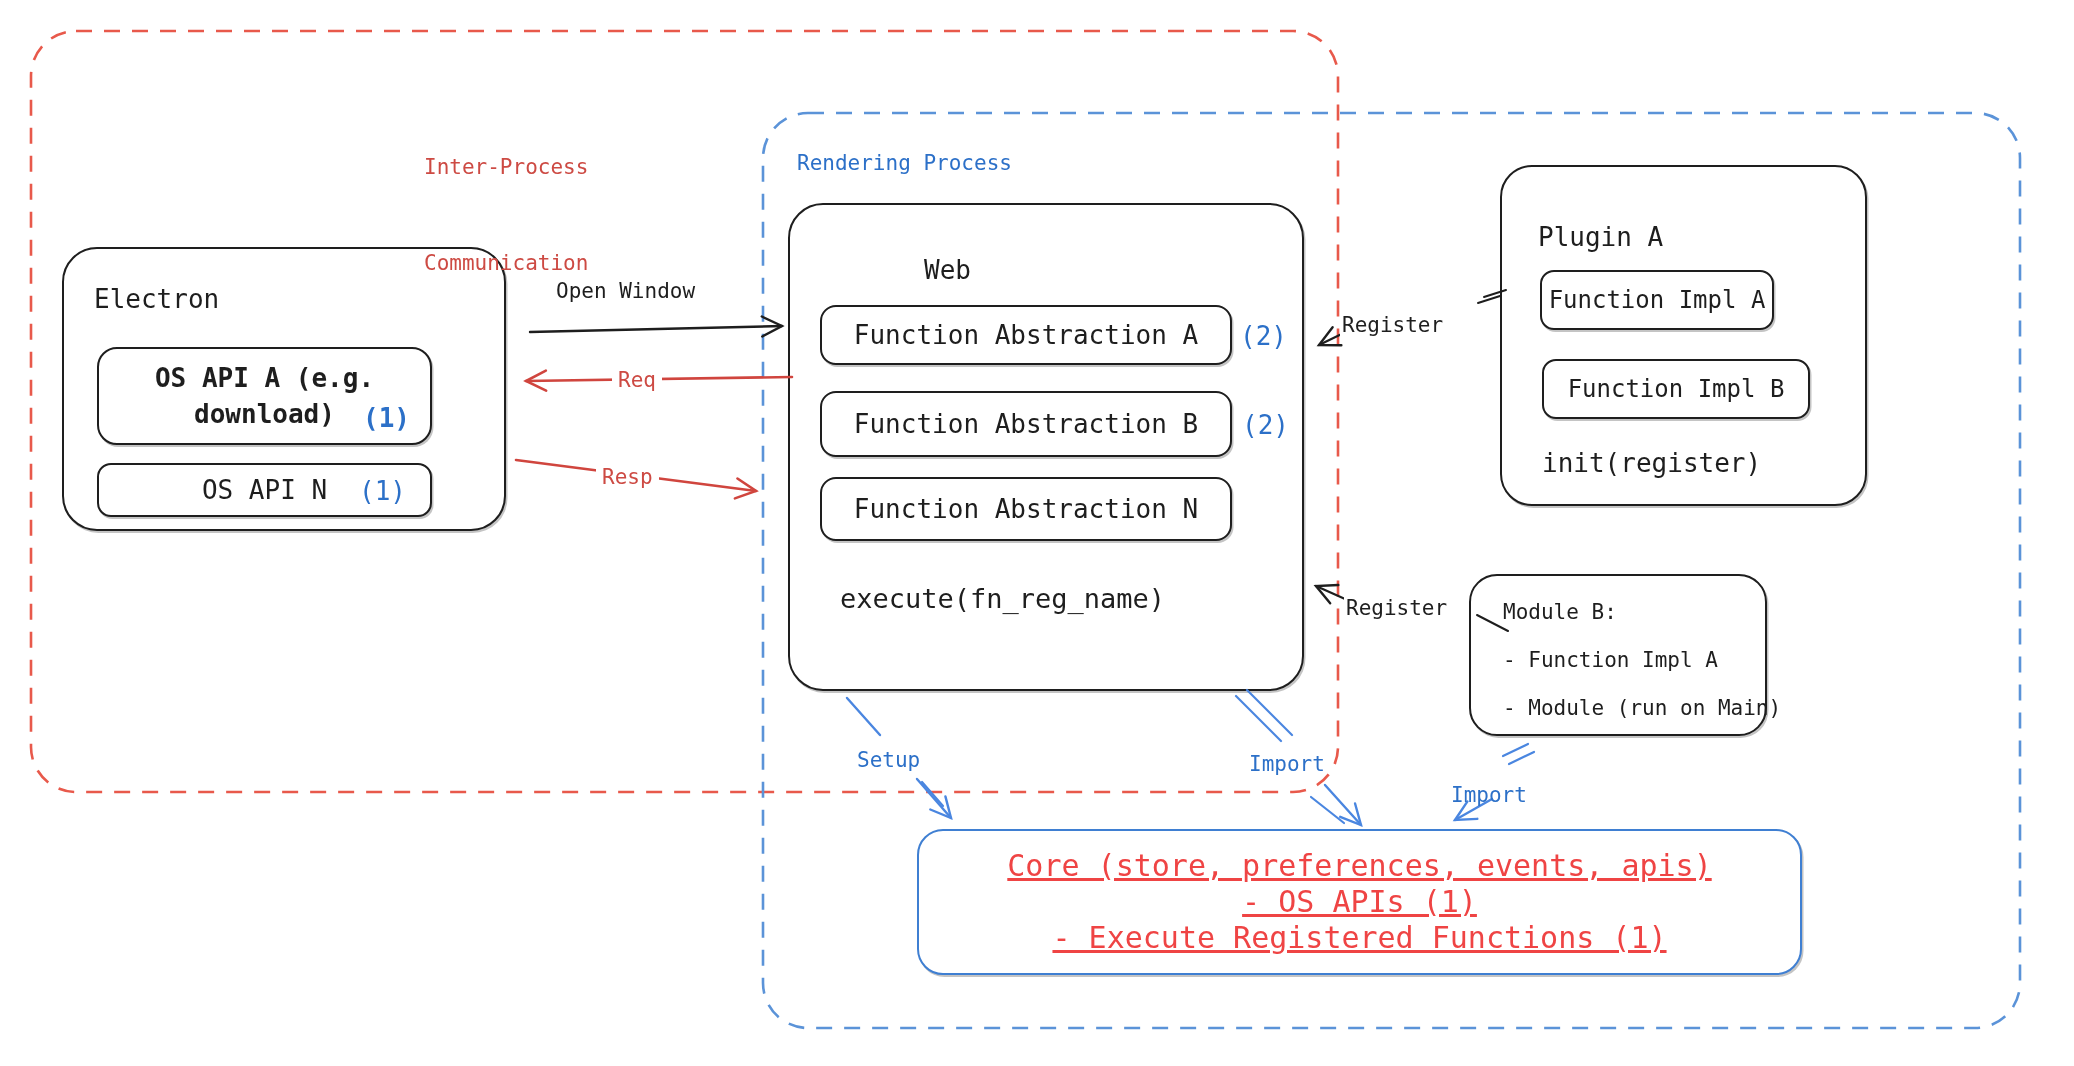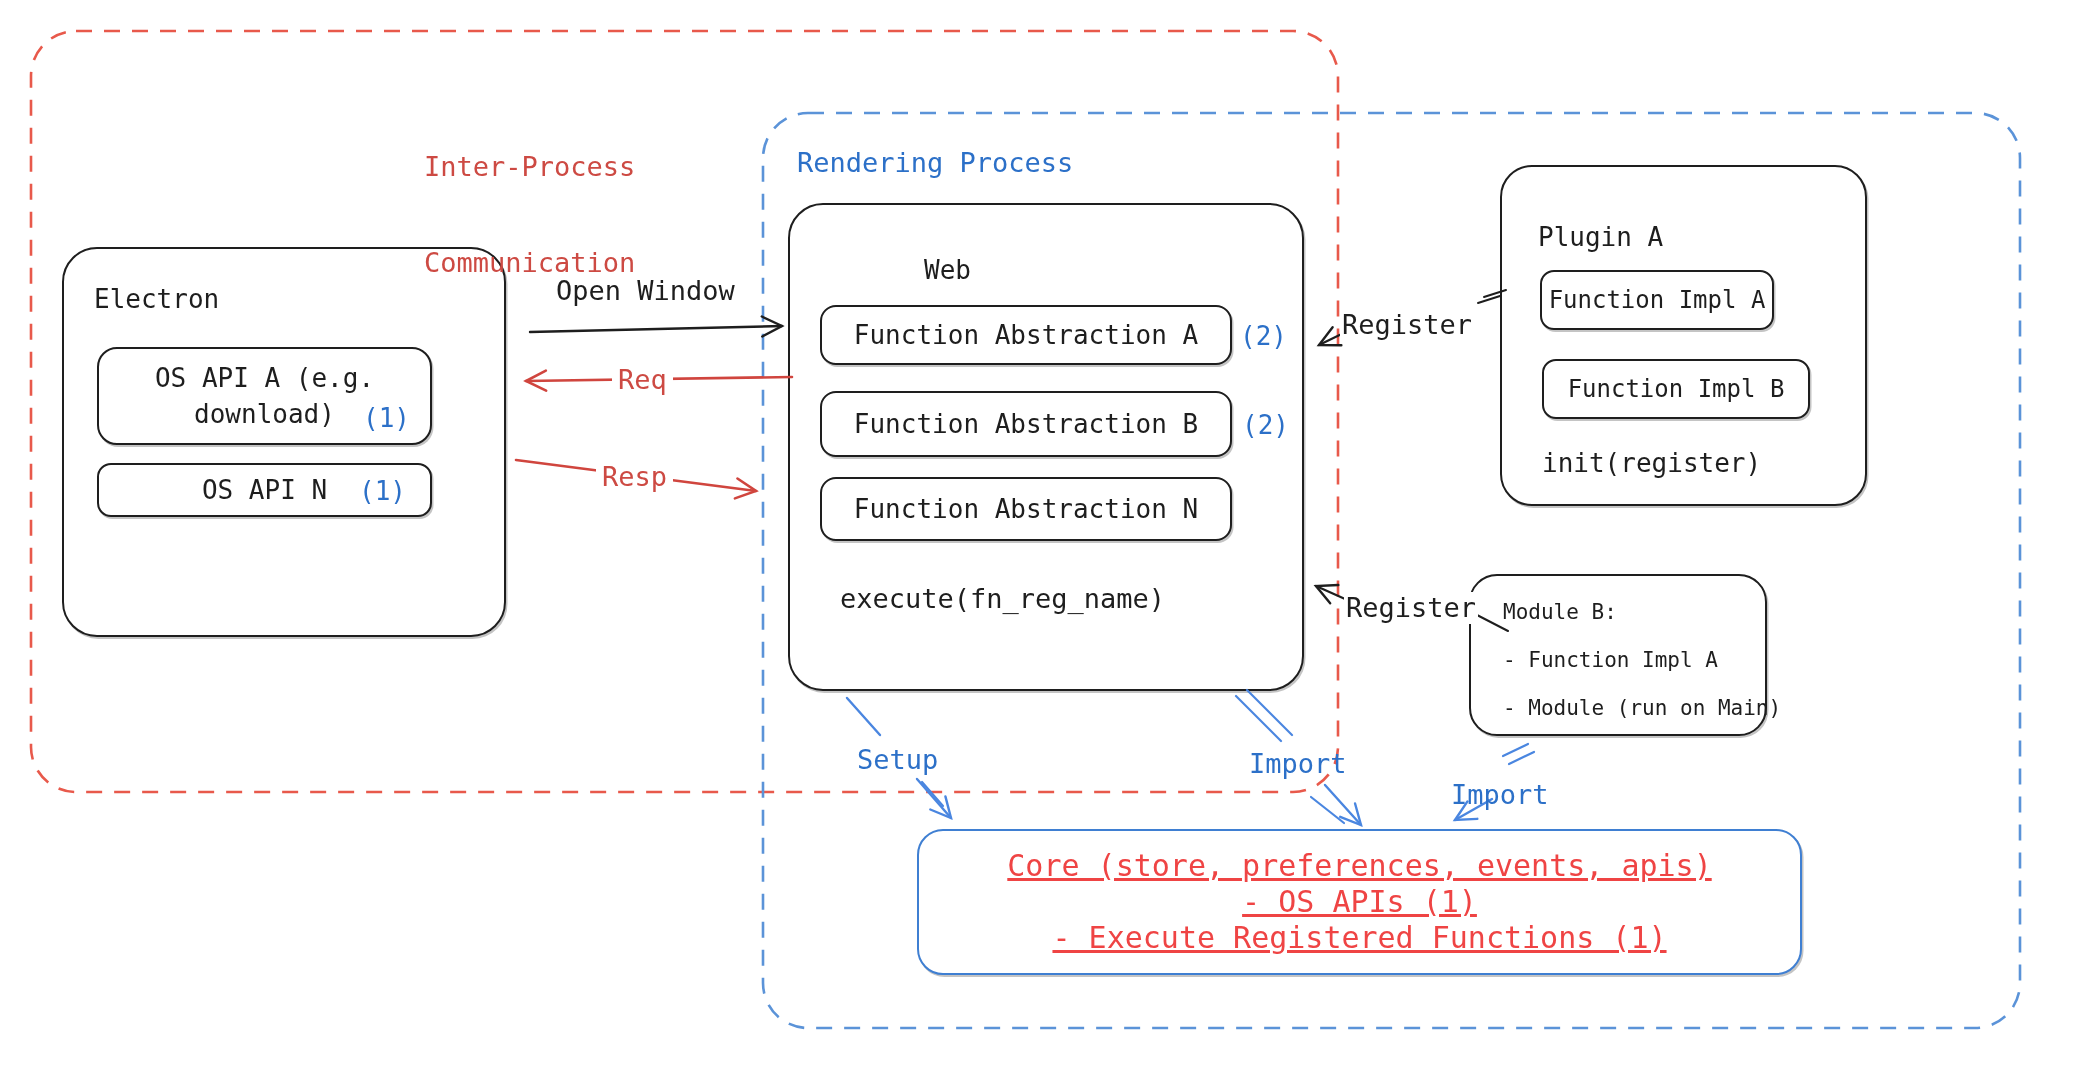--- a/index.html
+++ b/index.html
@@ -6,21 +6,21 @@
   #stage{
     position:relative;width:2074px;height:1066px;background:#ffffff;overflow:hidden;
     font-family:"DejaVu Sans Mono","Liberation Mono",monospace;color:#1e1e1e;
   }
   #stage *{box-sizing:border-box;}
   .box{
     position:absolute;background:#ffffff;border:2.4px solid #1e1e1e;
     box-shadow:1.5px 2px 0 #c4c4c4;z-index:2;
   }
   .inner{position:absolute;}
-  .lbl{position:absolute;white-space:pre;z-index:6;font-size:27px;line-height:32px;}
+  .lbl{position:absolute;white-space:pre;z-index:6;font-size:21px;line-height:32px;}
   .red{color:#cd4a43;}
   .blue{color:#2c70c8;}
   .onwhite{background:#ffffff;padding:0 6px;}
   .center-col{display:flex;flex-direction:column;align-items:center;justify-content:center;text-align:center;}
   .center-row{display:flex;align-items:center;justify-content:center;text-align:center;}
   .boxtext{font-size:26px;line-height:36px;}
   .tag{position:absolute;color:#2c70c8;font-size:26px;z-index:3;}
   svg#wires{position:absolute;left:0;top:0;z-index:4;pointer-events:none;}
   .pb-line{font-size:21px;line-height:48px;white-space:pre;}
   #core-box{border-color:#3f7fd2;color:#ef4444;font-size:30px;line-height:36px;text-decoration:underline;}
@@ -71,24 +71,24 @@
     <line x1="1492" y1="799" x2="1455" y2="820" stroke="#4a86e0" stroke-width="2.4" stroke-linecap="round" marker-end="url(#mk-blue)"></line>
   </svg>
 
   <div class="lbl red" style="left:424px;top:87px;">
     <div>Inter-Process</div>
     <div>Communication</div>
   </div>
 
   <div class="lbl blue" style="left:797px;top:147px;">Rendering Process</div>
 
-  <div class="box" style="left:62px;top:247px;width:444px;height:390px;border-radius:35px;">
+  <div class="box" style="left:62px;top:247px;width:444px;height:284px;border-radius:35px;">
     <div class="inner boxtext" style="left:30px;top:32px;">Electron</div>
 
-    <div class="box center-col" style="left:33px;top:98px;width:335px;height:98px;border-radius:20px;">
+    <div class="box center-col" style="left:33px;top:98px;width:335px;height:98px;border-radius:20px;font-weight:bold;">
       <div class="boxtext">OS API A (e.g.</div>
       <div class="boxtext">download)</div>
       <span class="tag" style="right:20px;bottom:10px;">(1)</span>
     </div>
 
     <div class="box center-row" style="left:33px;top:214px;width:335px;height:54px;border-radius:14px;">
       <span class="boxtext">OS API N</span>
       <span class="tag" style="right:24px;top:11px;">(1)</span>
     </div>
   </div>

